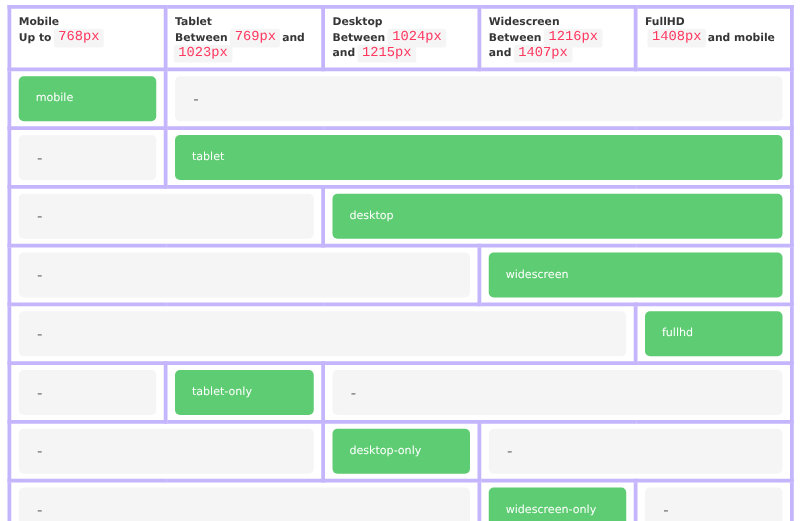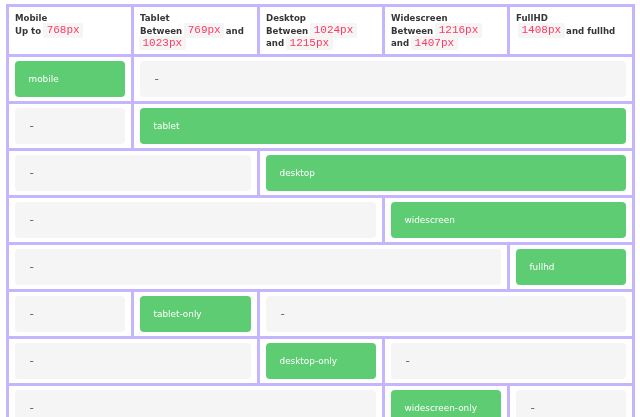--- a/index.html
+++ b/index.html
@@ -49,21 +49,21 @@
       <col style="width:125px">
       <col style="width:125px">
       <col style="width:125px">
     </colgroup>
     <thead>
       <tr class="bp-header-row">
         <th class="bp-th"><span class="th-title">Mobile</span><br><span class="th-prefix">Up to </span><code>768px</code></th>
         <th class="bp-th"><span class="th-title">Tablet</span><br><span class="th-prefix">Between </span><code>769px</code><span class="th-joiner"> and </span><code>1023px</code></th>
         <th class="bp-th"><span class="th-title">Desktop</span><br><span class="th-prefix">Between </span><code>1024px</code><span class="th-joiner"> and </span><code>1215px</code></th>
         <th class="bp-th"><span class="th-title">Widescreen</span><br><span class="th-prefix">Between </span><code>1216px</code><span class="th-joiner"> and </span><code>1407px</code></th>
-        <th class="bp-th"><span class="th-title">FullHD</span><br><span class="th-prefix"> </span><code>1408px</code><span class="th-suffix"> and fullhd</span></th>
+        <th class="bp-th"><span class="th-title">FullHD</span><br><span class="th-prefix"> </span><code>1408px</code><span class="th-suffix"> and mobile</span></th>
       </tr>
     </thead>
     <tbody>
       <tr class="bp-row">
         <td class="bp-td">
             <div class="cell on">mobile</div>
           </td>
         <td class="bp-td" colspan="4">
             <div class="cell off">-</div>
           </td>

